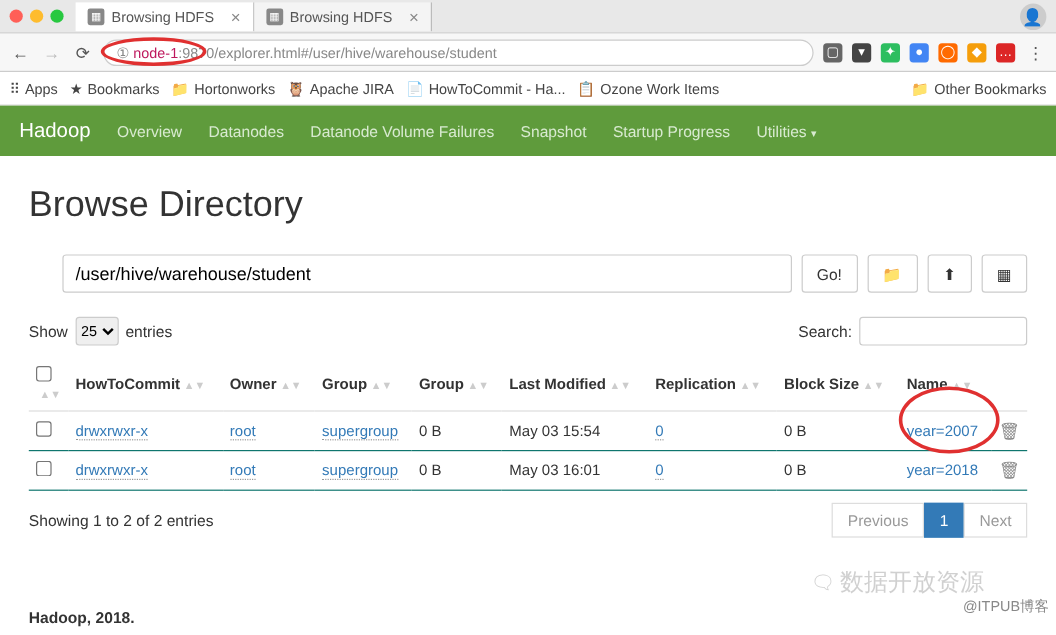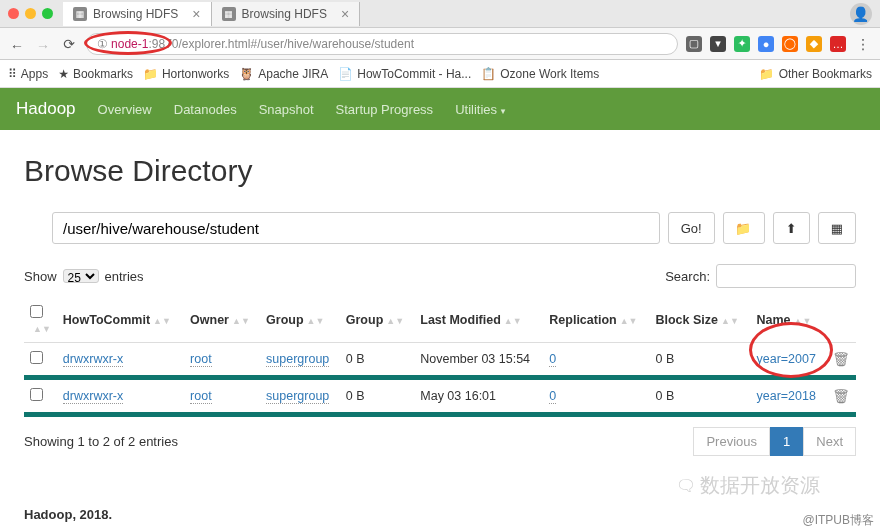--- a/index.html
+++ b/index.html
@@ -35,42 +35,42 @@
 .hnav a { color: #d8ead0; font-size: 13px; }
 
 .content { padding: 24px 24px 0; }
 .h1 { font-size: 30px; font-weight: 400; color: #333; margin-bottom: 24px; }
 
 .pathrow { display: flex; gap: 8px; margin-bottom: 20px; }
 .pathrow input { flex: 1; height: 32px; border: 1px solid #ccc; border-radius: 3px; padding: 0 10px; font-size: 15px; margin-left: 28px; }
 .btn { height: 32px; padding: 0 12px; border: 1px solid #ccc; border-radius: 3px; background: #fff; font-size: 13px; color: #333; display: flex; align-items: center; justify-content: center; min-width: 34px; }
 
 .ctrlrow { display: flex; align-items: center; margin-bottom: 10px; font-size: 13px; color: #333; margin-top: 12px; }
-.ctrlrow select { border: 1px solid #ccc; border-radius: 3px; height: 14px; margin: 0 6px; font-size: 12px; }
+.ctrlrow select { border: 1px solid #ccc; border-radius: 3px; height: 24px; margin: 0 6px; font-size: 12px; }
 .searchbox { border: 1px solid #ccc; border-radius: 3px; height: 24px; width: 140px; margin-left: 6px; }
 
 table { width: 100%; border-collapse: collapse; font-size: 12.5px; }
 th { text-align: left; padding: 7px 6px; border-bottom: 1px solid #ddd; font-weight: 600; color: #333; position: relative; }
 .sort { color: #ccc; font-size: 9px; margin-left: 3px; display: inline-flex; flex-direction: column; line-height: 6px; }
-td { padding: 8px 6px; border-bottom: 5px solid #0f766e; vertical-align: middle; }
+td { padding: 8px 6px; border-bottom: 1px solid #0f766e; vertical-align: middle; }
 .dlink { color: #337ab7; border-bottom: 1px dotted #999; cursor: pointer; }
 .namelink { color: #337ab7; cursor: pointer; }
 .trash { color: #888; font-size: 14px; }
 
 .tablewrap { position: relative; }
 .circle2 { position: absolute; right: 23px; top: 24px; width: 84px; height: 56px; border: 3px solid #e03030; border-radius: 50%; pointer-events: none; }
 
 .footrow { display: flex; align-items: center; margin-top: 10px; font-size: 13px; }
 .pager { margin-left: auto; display: flex; }
 .pg { border: 1px solid #ddd; padding: 6px 12px; color: #337ab7; font-size: 13px; }
 .pg.active { background: #337ab7; color: #fff; border-color: #337ab7; }
 .pg.dis { color: #999; }
 
 .wm1 { position: absolute; right: 60px; bottom: 30px; color: rgba(200,200,200,0.85); font-size: 20px; font-family: sans-serif; display: flex; align-items: center; gap: 4px; }
-.wm2 { position: absolute; right: 6px; bottom: 0; color: #888; font-size: 12px; }
+.wm2 { position: absolute; right: 6px; bottom: 15px; color: #888; font-size: 12px; }
 .footer-txt { position: absolute; bottom: 7px; left: 24px; font-size: 13px; color: #333; font-weight: bold; }
 </style>
 </head>
 <body>
 
 <div class="titlebar">
   <div class="traffic">
     <div class="dot red"></div>
     <div class="dot yel"></div>
     <div class="dot grn"></div>
@@ -121,20 +121,21 @@
   <span class="bm">📄 <span>HowToCommit - Ha...</span></span>
   <span class="bm">📋 <span>Ozone Work Items</span></span>
   <span class="spacer"></span>
   <span class="bm">📁 <span>Other Bookmarks</span></span>
 </div>
 
 <div class="hnav">
   <span class="brand">Hadoop</span>
   <a>Overview</a>
   <a>Datanodes</a>
+  <a>Datanode Volume Failures</a>
   <a>Snapshot</a>
   <a>Startup Progress</a>
   <a><span>Utilities</span> <span style="font-size:9px">▾</span></a>
 </div>
 
 <div class="content">
   <div class="h1">Browse Directory</div>
 
   <div class="pathrow">
     <input value="/user/hive/warehouse/student" style="">
@@ -175,21 +176,21 @@
       <th style="width:24px"></th>
     </tr>
         </thead>
     <tbody id="tbody">
           <tr>
             <td><input type="checkbox" style=""></td>
             <td><span class="dlink">drwxrwxr-x</span></td>
             <td><span class="dlink">root</span></td>
             <td><span class="dlink">supergroup</span></td>
             <td>0 B</td>
-            <td>November 03 15:54</td>
+            <td>May 03 15:54</td>
             <td><span class="dlink">0</span></td>
             <td>0 B</td>
             <td><span class="namelink">year=2007</span></td>
             <td><span class="trash">🗑</span></td>
           </tr>
           <tr>
             <td><input type="checkbox" style=""></td>
             <td><span class="dlink">drwxrwxr-x</span></td>
             <td><span class="dlink">root</span></td>
             <td><span class="dlink">supergroup</span></td>

